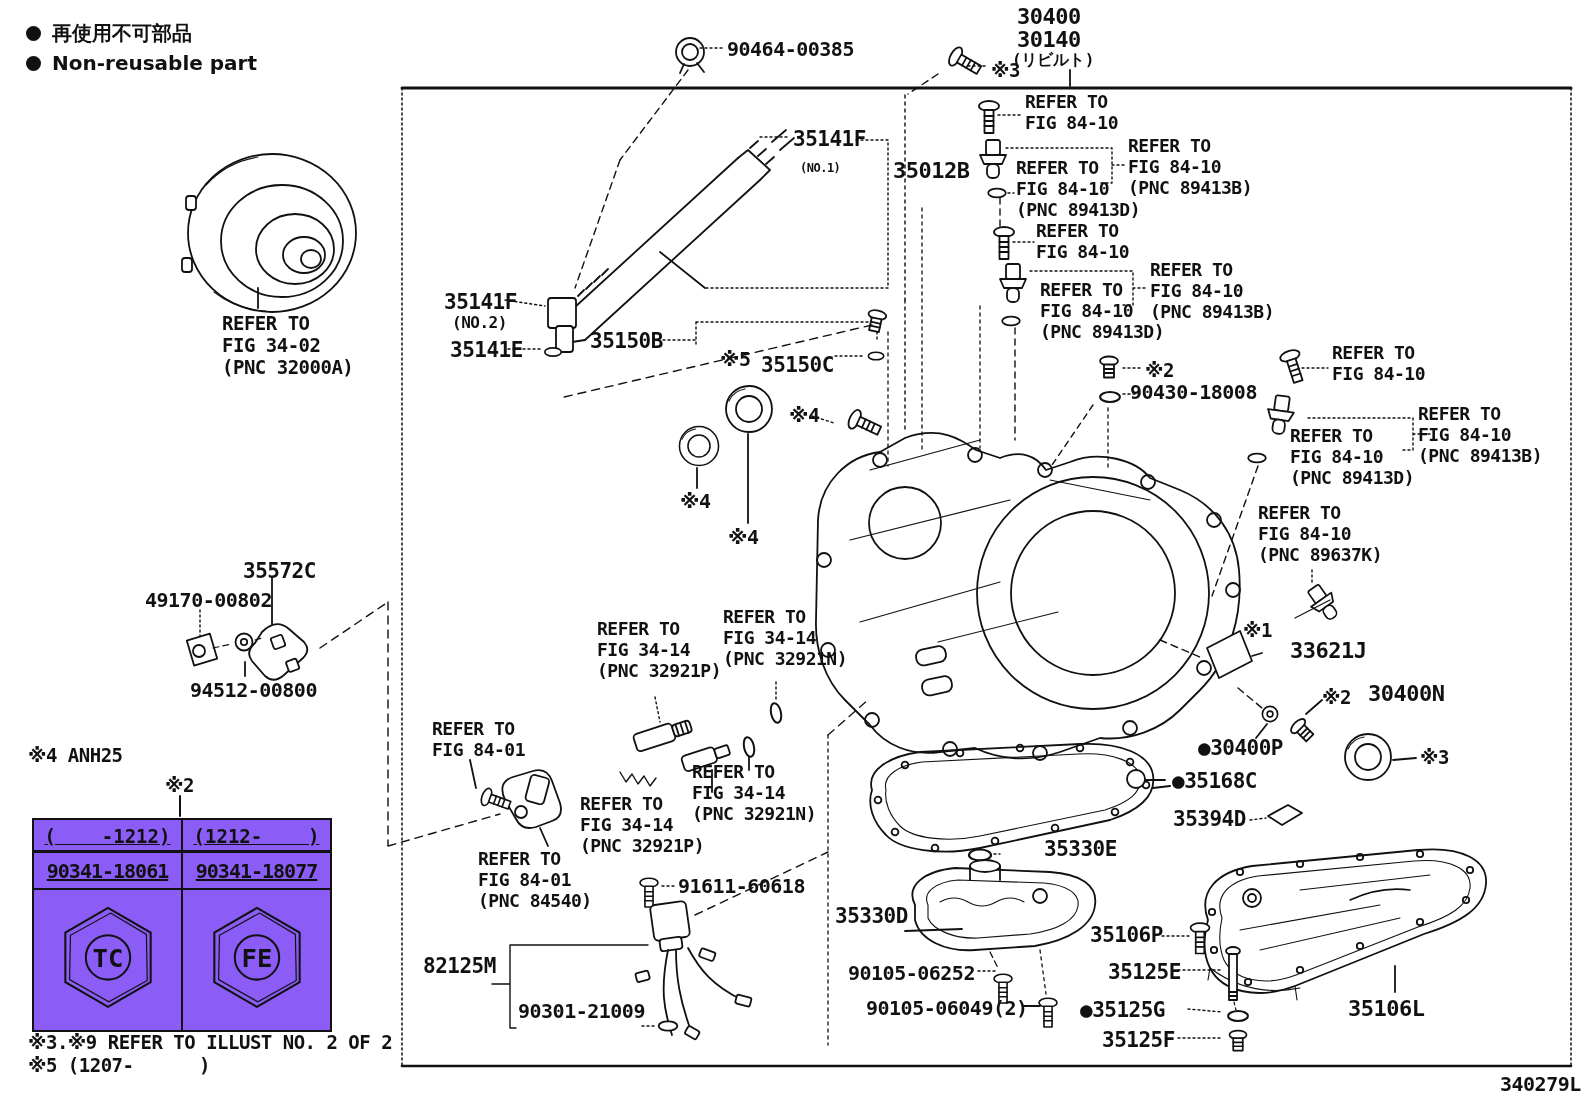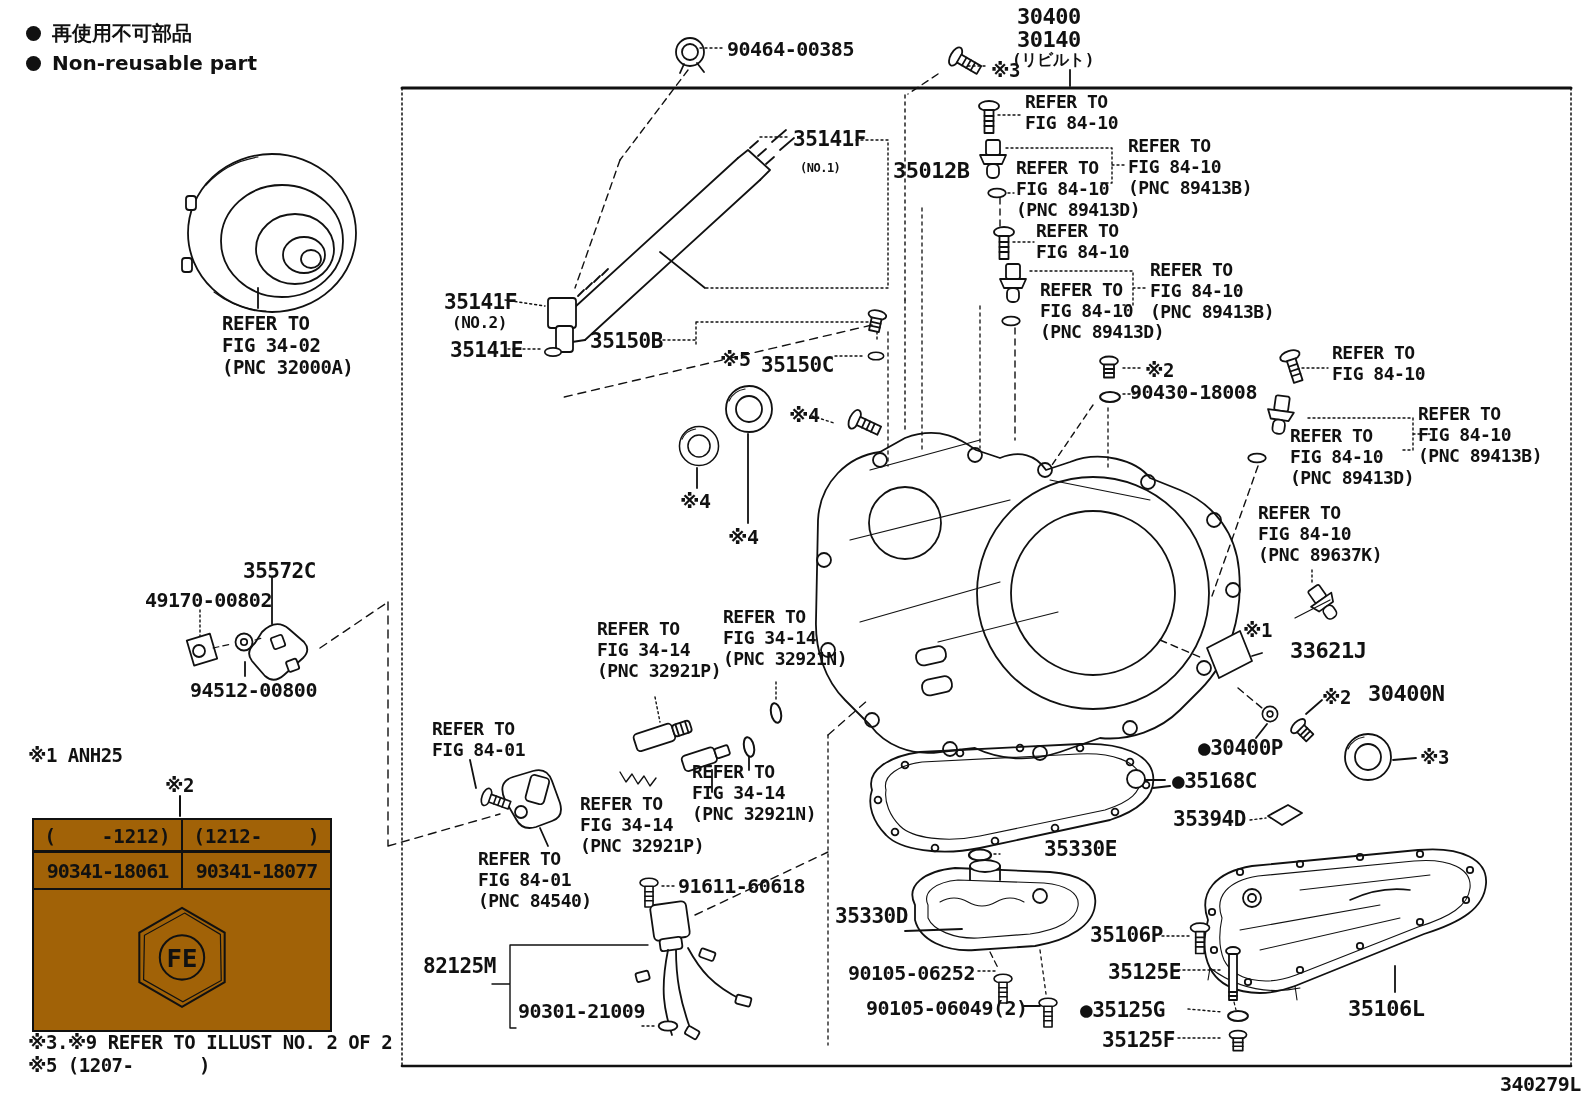--- a/index.html
+++ b/index.html
@@ -4,21 +4,21 @@
 <style>
   html,body{margin:0;padding:0;background:#e8e8e8;}
   #stage{position:relative;width:1592px;height:1099px;background:#ffffff;overflow:hidden;
          font-family:"DejaVu Sans Mono","DejaVu Sans",monospace;color:#111;}
   #art{position:absolute;left:0;top:0;}
   .lbl{position:absolute;font-weight:bold;white-space:pre;line-height:1.16;letter-spacing:-0.5px;}
   .legend{position:absolute;left:26px;top:20px;font-weight:bold;font-size:20px;
           font-family:"DejaVu Sans","Liberation Sans",sans-serif;}
   .legend .row{display:flex;align-items:center;margin-bottom:4px;}
   .legend .dot{width:15px;height:15px;border-radius:50%;background:#111;margin-right:11px;flex:0 0 auto;}
-  .tbl{position:absolute;left:32px;top:818px;width:296px;border:2px solid #111;background:#a16207;}
+  .tbl{position:absolute;left:32px;top:818px;width:296px;border:2px solid #111;background:#8b5cf6;text-decoration:underline;}
   .tr{display:flex;}
   .tr>div{flex:1;text-align:center;font-weight:bold;font-size:19px;white-space:pre;
           font-family:"DejaVu Sans Mono","DejaVu Sans",monospace;}
   .tr.head>div{padding:5px 0 3px 0;}
   .tr.head{border-bottom:3px solid #111;}
   .tr.nums{border-bottom:2px solid #111;}
   .tr.nums>div{padding:6px 0 5px 0;font-size:20px;letter-spacing:-1px;}
   .c1{border-right:2px solid #111;}
   .hexwrap{display:flex;}
   .hexwrap>div{flex:1;display:flex;justify-content:center;align-items:center;padding:6px 0;}
@@ -375,20 +375,28 @@
   <div class="tbl">
     <div class="tr head">
       <div class="c1">(    -1212)</div>
       <div>(1212-    )</div>
     </div>
     <div class="tr nums">
       <div class="c1">90341-18061</div>
       <div>90341-18077</div>
     </div>
     <div class="hexwrap">
+      <div class="c1">
+        <svg width="128" height="128" viewBox="0 0 150 150" fill="none" stroke="#111" stroke-width="2.4">
+          <path d="M75 14 L125 43 L125 101 L75 130 L25 101 L25 43 Z"></path>
+          <path d="M78 20 L120 45 L121 99 L76 124 L30 98 L31 46 Z" stroke-width="1.4"></path>
+          <circle cx="75" cy="72" r="26"></circle>
+          <text x="75" y="83" font-size="30" text-anchor="middle" fill="#111" stroke="none">TC</text>
+        </svg>
+      </div>
       <div>
         <svg width="128" height="128" viewBox="0 0 150 150" fill="none" stroke="#111" stroke-width="2.4">
           <path d="M75 14 L125 43 L125 101 L75 130 L25 101 L25 43 Z"></path>
           <path d="M78 20 L120 45 L121 99 L76 124 L30 98 L31 46 Z" stroke-width="1.4"></path>
           <circle cx="75" cy="72" r="26"></circle>
           <text x="75" y="83" font-size="30" text-anchor="middle" fill="#111" stroke="none">FE</text>
         </svg>
       </div>
     </div>
   </div>
@@ -476,17 +484,17 @@
     <div class="lbl" style="left: 1246px; top: 638px; font-size: 22px; margin-left: 44px;">33621J</div>
     <div class="lbl" style="left: 1322px; top: 686px; font-size: 19px;">※2</div>
     <div class="lbl" style="left: 1368px; top: 681px; font-size: 22px;">30400N</div>
     <div class="lbl" style="left: 1420px; top: 746px; font-size: 19px;">※3</div>
     <div class="lbl" style="left: 1090px; top: 923px; font-size: 21px;">35106P</div>
     <div class="lbl" style="left: 1108px; top: 960px; font-size: 21px;">35125E</div>
     <div class="lbl" style="left: 1080px; top: 998px; font-size: 21px;">●35125G</div>
     <div class="lbl" style="left: 1102px; top: 1028px; font-size: 21px;">35125F</div>
     <div class="lbl" style="left: 1348px; top: 996px; font-size: 22px;">35106L</div>
     <div class="lbl" style="left: 1500px; top: 1073px; font-size: 20px;">340279L</div>
-    <div class="lbl" style="left: 28px; top: 744px; font-size: 19px;">※1 ANH25</div>
+    <div class="lbl" style="left: 28px; top: 744px; font-size: 19px;">※4 ANH25</div>
     <div class="lbl" style="left: 165px; top: 774px; font-size: 19px;">※2</div>
     <div class="lbl" style="left: 28px; top: 1031px; font-size: 19px;">※3.※9 REFER TO ILLUST NO. 2 OF 2</div>
     <div class="lbl" style="left: 28px; top: 1054px; font-size: 19px;">※5 (1207-      )</div>
   </div>
 
 </body></html>

